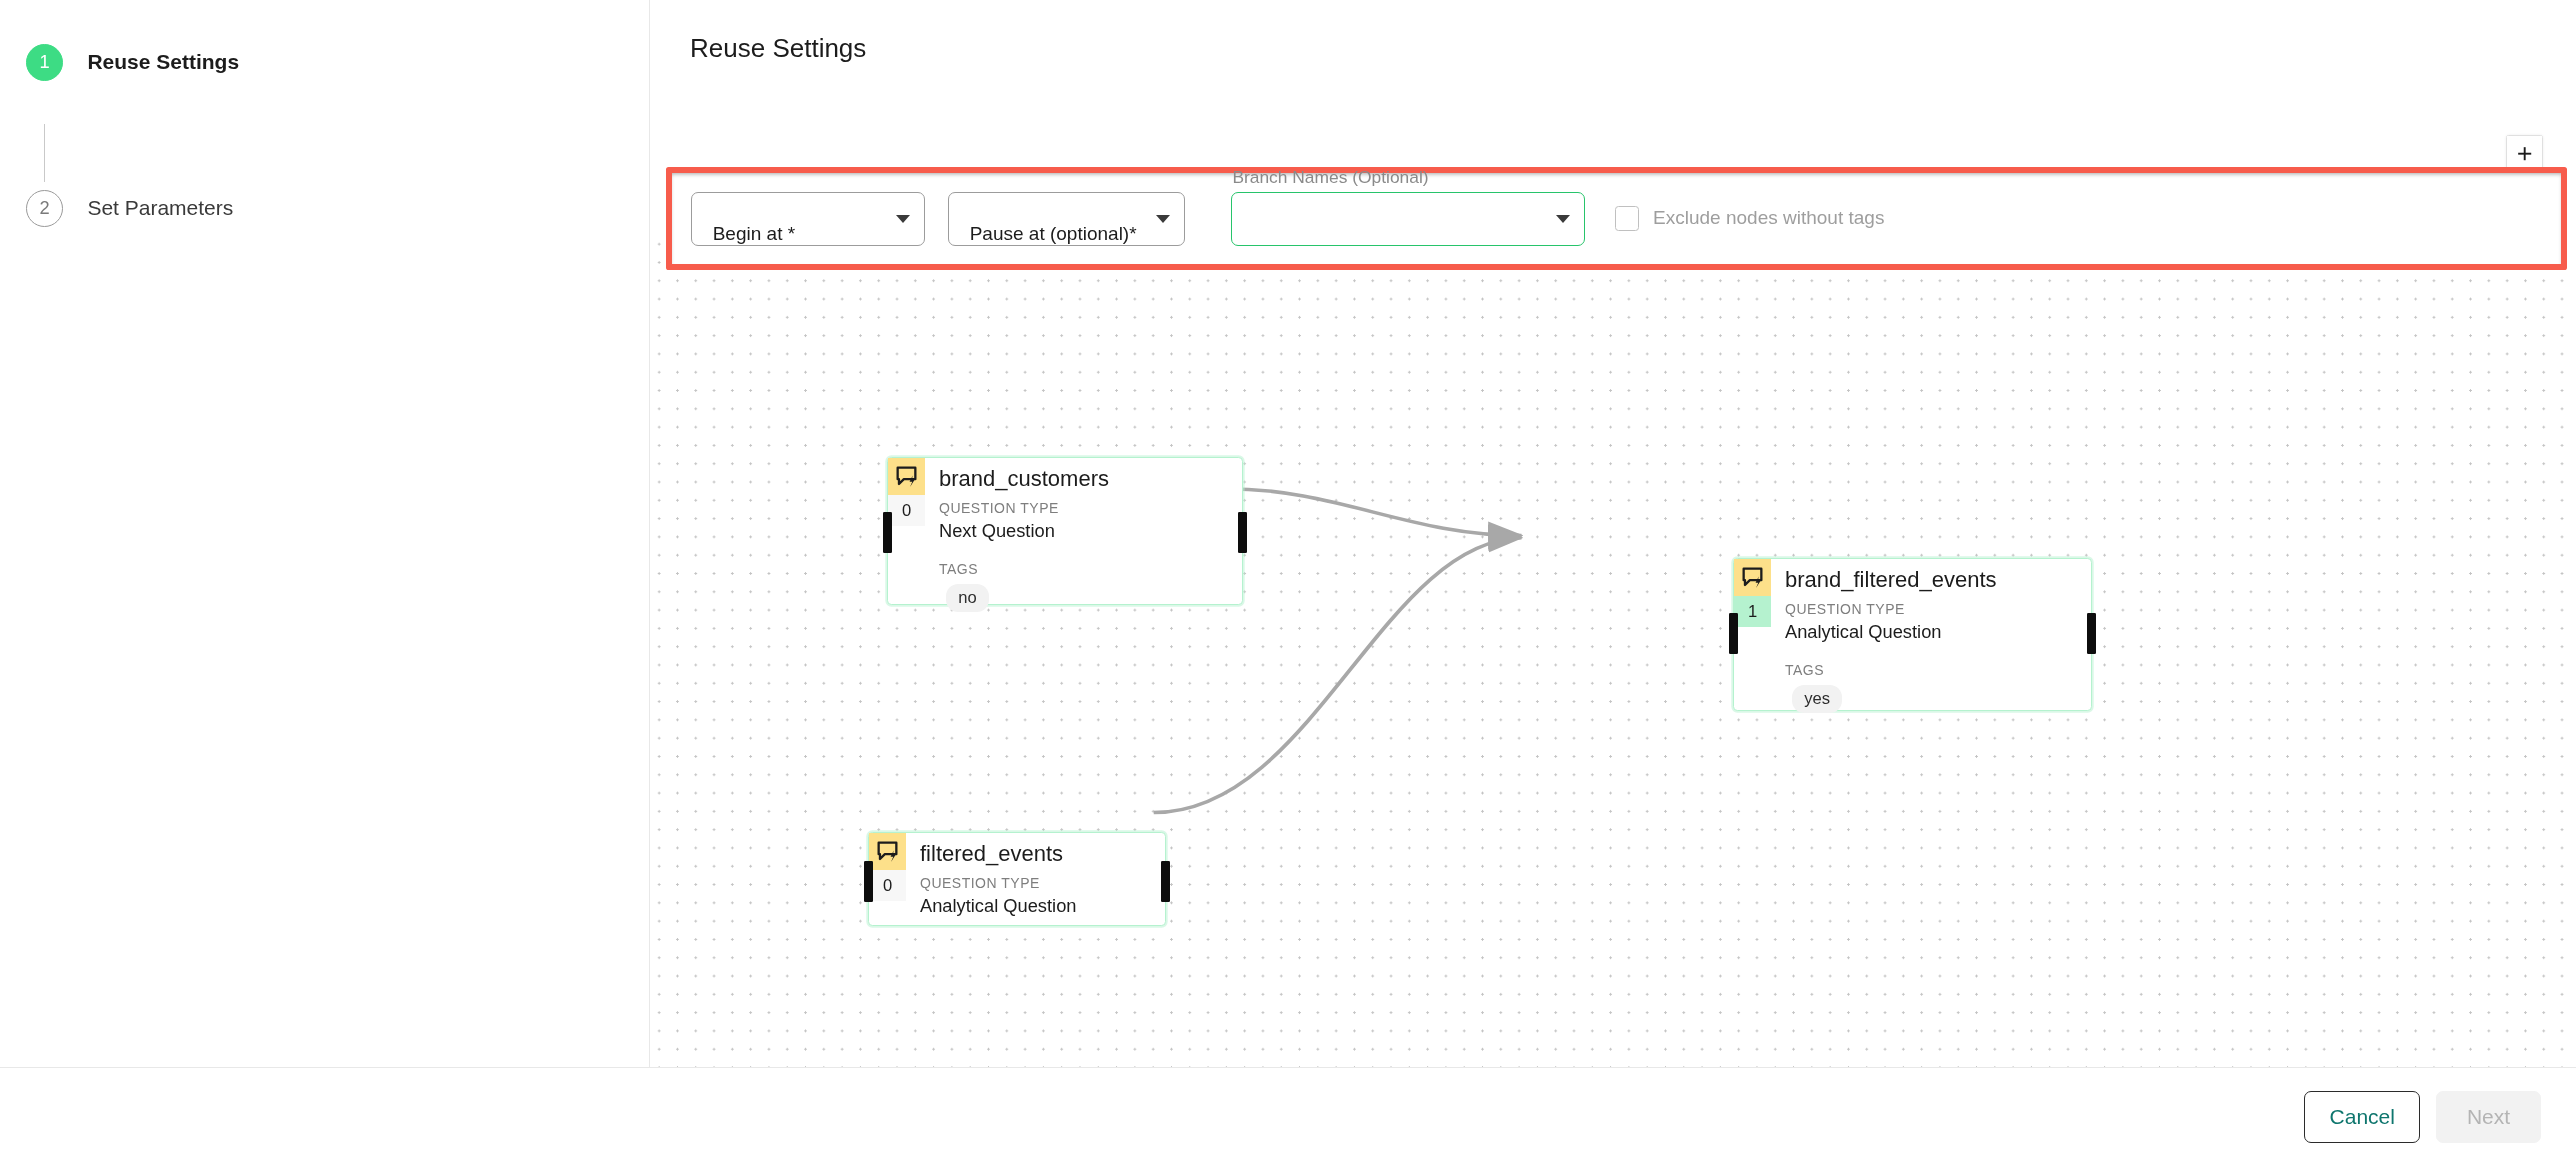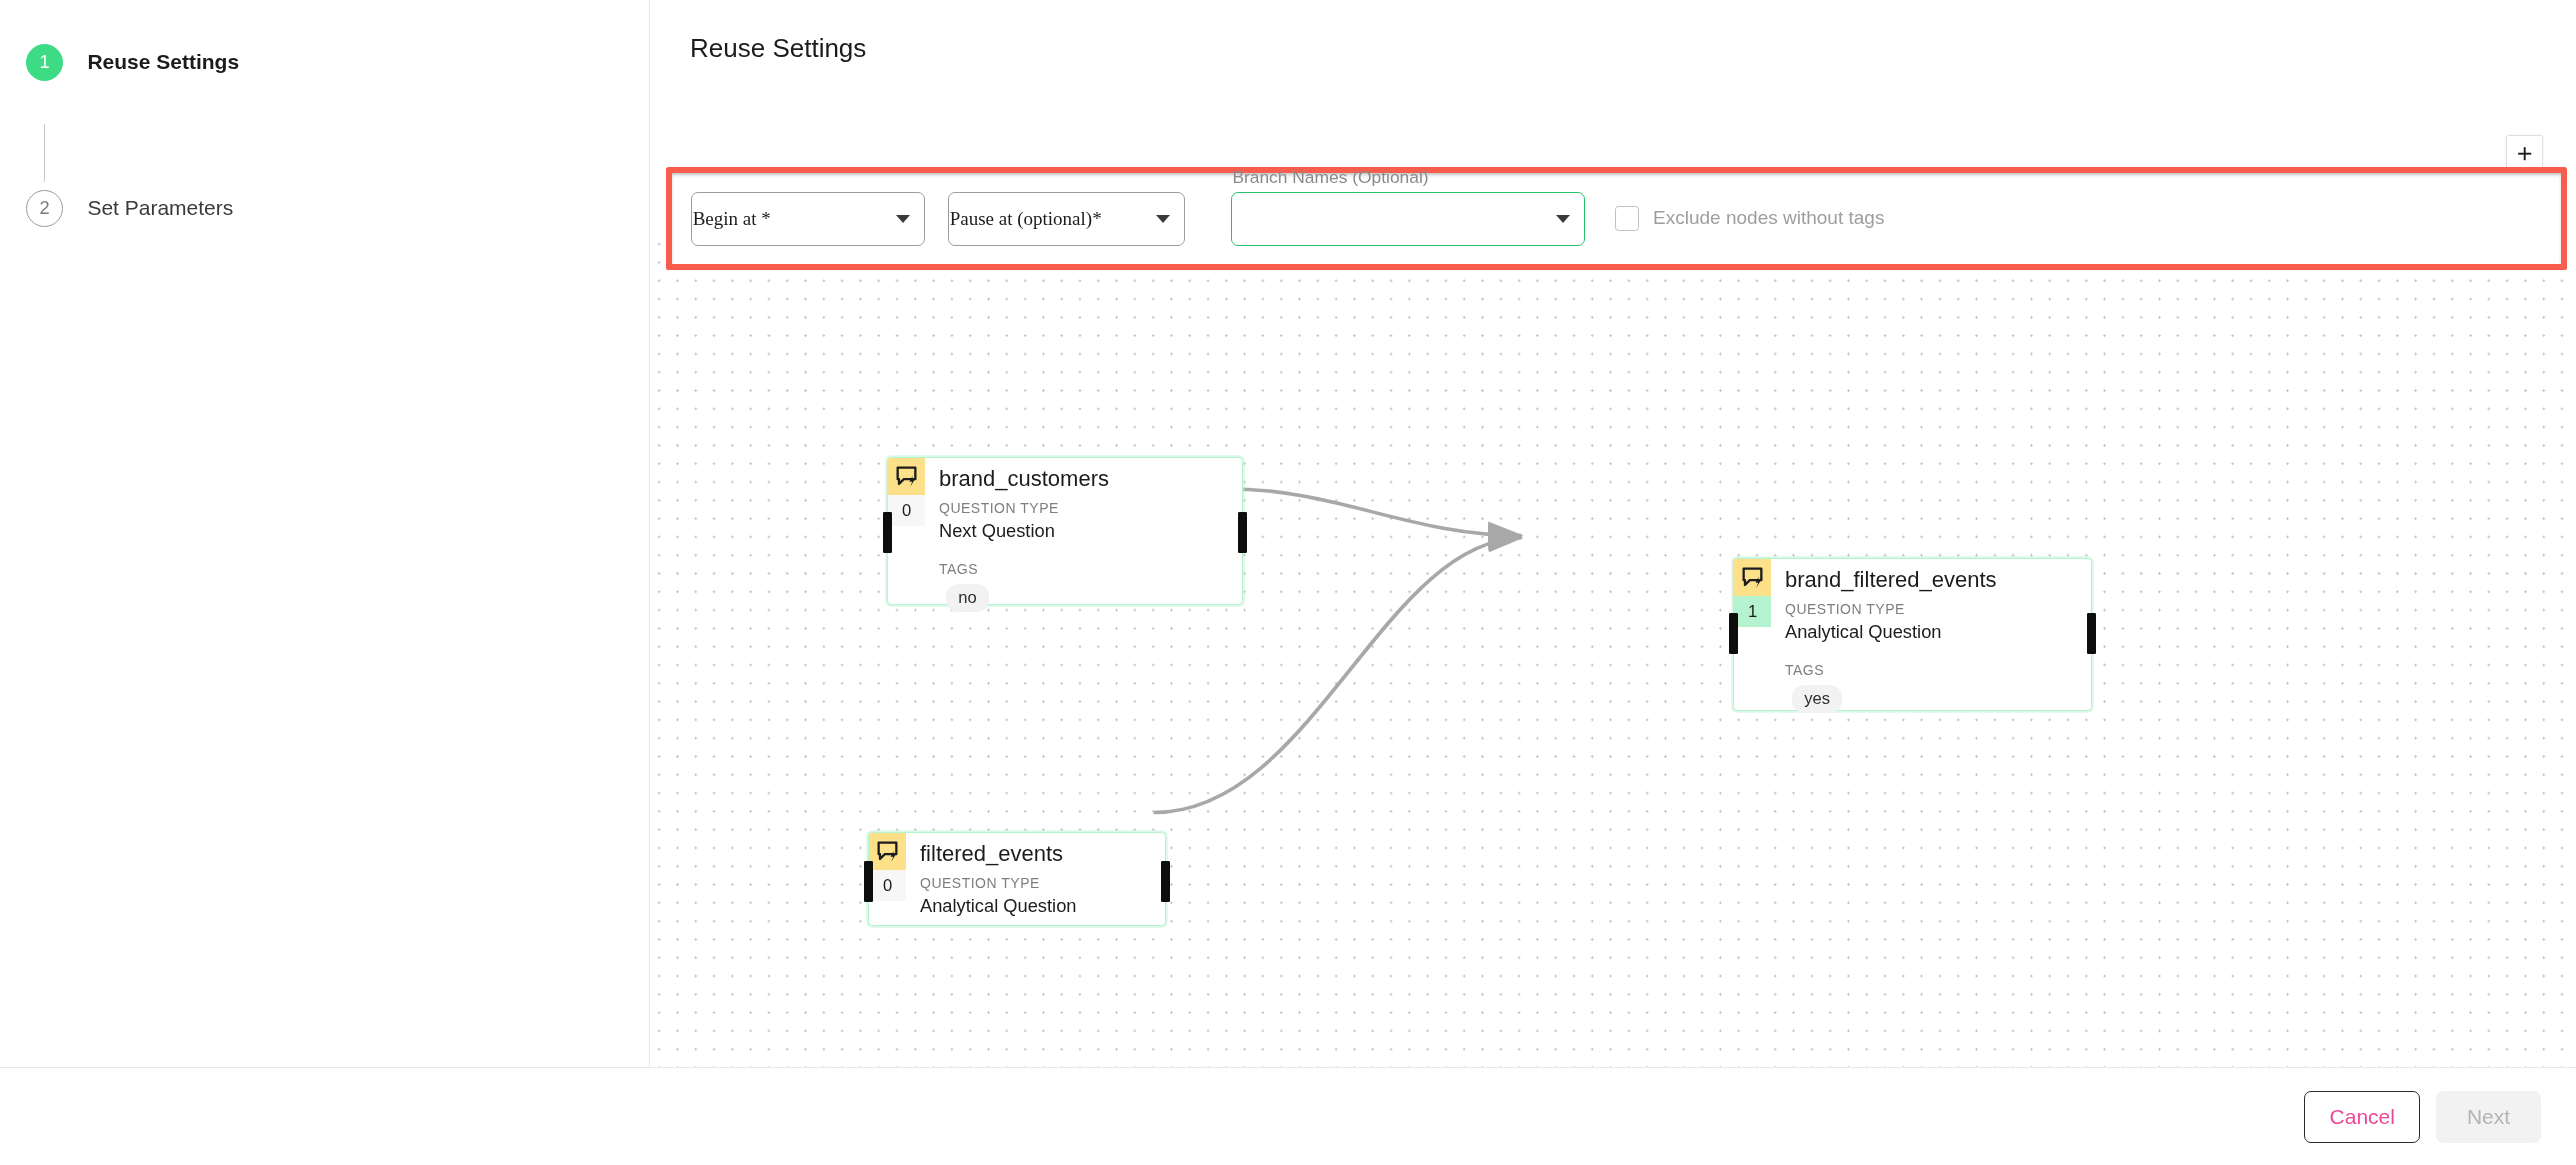--- a/index.html
+++ b/index.html
@@ -156,25 +156,24 @@
     font-size: 17.4px;
     color: #8a8a8a;
     white-space: nowrap;
   }
   .select-box {
     height: 54px;
     border: 0.9px solid #9c9c9c;
     border-radius: 7px;
     background: #ffffff;
     display: flex;
-    align-items: center;
-    padding: 0 1px;
+    align-items: flex-end;
+    padding: 0 21px;
     cursor: pointer;
     position: relative;
-    font-family: Liberation Serif, serif;
   }
   .select-box.green { border-color: #27c46b; }
   .select-text {
     font-size: 19px;
     color: #1c1c1c;
     white-space: nowrap;
   }
   .caret {
     position: absolute;
     right: 14px;
@@ -356,21 +355,21 @@
     height: 52px;
     border-radius: 7px;
     font-size: 21px;
     display: flex; align-items: center; justify-content: center;
     padding: 0 24.4px;
     cursor: pointer;
   }
   .btn-secondary {
     background: #ffffff;
     border: 1.3px solid #2b2b2b;
-    color: #ec4899;
+    color: #0f766e;
   }
   .btn-disabled {
     background: #f2f2f2;
     border: 1.3px solid #f2f2f2;
     color: #b4b4b4;
     cursor: default;
   }
 </style>
 </head>
 <body>

